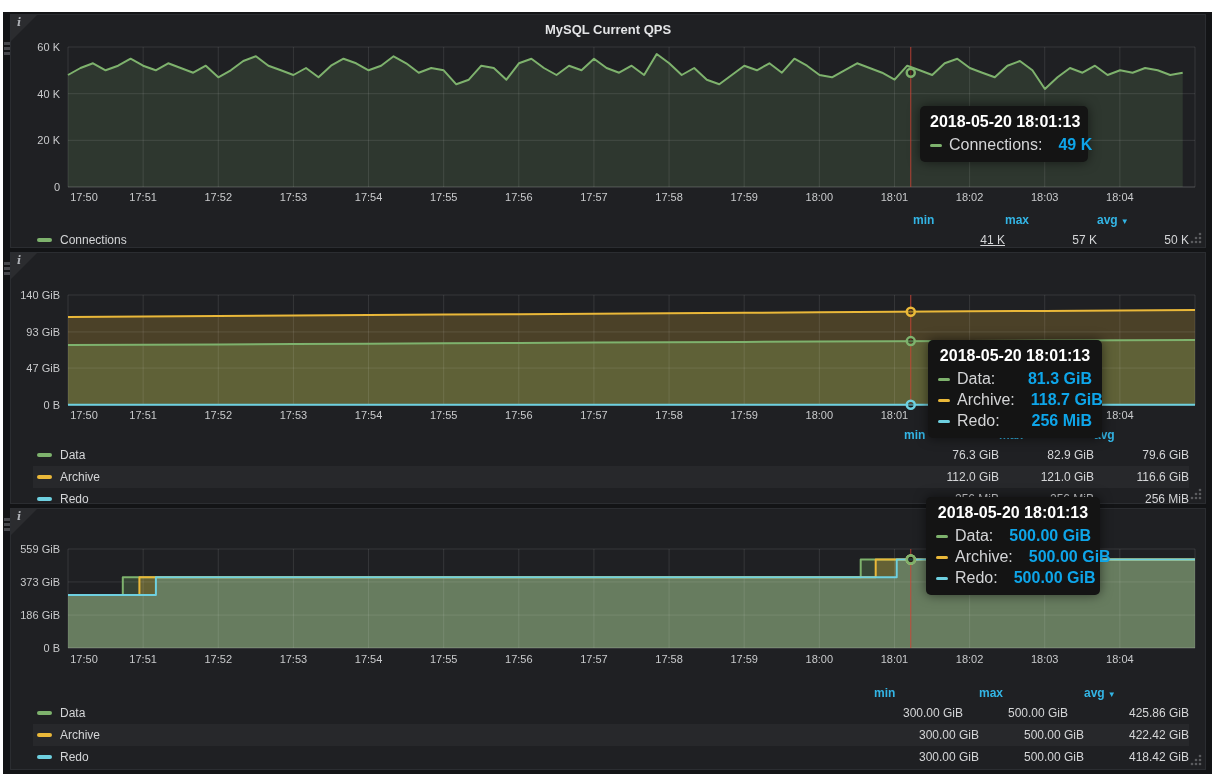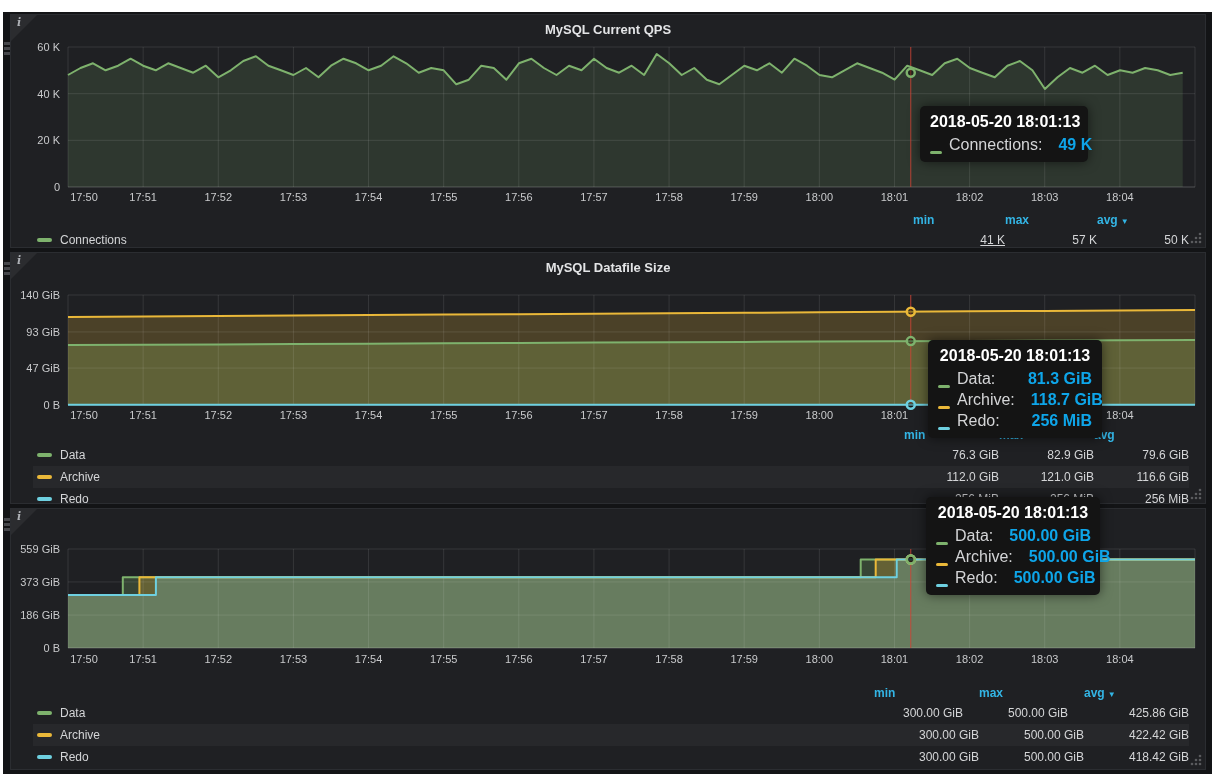--- a/index.html
+++ b/index.html
@@ -43,21 +43,21 @@
   .lrow.stripe{background:rgba(255,255,255,0.04);}
   .dash{width:15px;height:4px;border-radius:2px;margin-right:8px;flex:none;}
   .lname{cursor:pointer;}
   .sp{flex:1;}
   .lval{text-align:right;}
   .tooltip{
     position:absolute;background:#141414;border-radius:5px;padding:7px 10px 8px 10px;
     font-size:16px;color:#d4d5d7;z-index:20;box-shadow:0 0 12px rgba(0,0,0,0.55);
   }
   .tt-title{font-weight:bold;color:#fff;text-align:center;margin-bottom:5px;white-space:nowrap;}
-  .tt-row{display:flex;align-items:flex-end;margin-top:3px;white-space:nowrap;}
+  .tt-row{display:flex;align-items:center;margin-top:3px;white-space:nowrap;}
   .tt-dash{width:12px;height:3px;border-radius:1.5px;margin-right:7px;flex:none;}
   .tt-val{margin-left:auto;padding-left:16px;font-weight:bold;color:#0ea5e9;}
   .resize-handle{position:absolute;right:2px;bottom:2px;width:14px;height:14px;cursor:se-resize;}
   .row-handle{position:absolute;left:1px;width:6px;z-index:4;cursor:grab;}
   .row-handle i{display:block;width:6px;height:3px;background:#47484c;margin:2px 0;}
 </style>
 </head>
 <body>
 
 <div class="dashboard">
@@ -150,21 +150,20 @@
       <circle cx="11" cy="11" r="1.3" fill="#5a5b5e"></circle>
         <circle cx="7" cy="11" r="1.3" fill="#5a5b5e"></circle>
         <circle cx="3" cy="11" r="1.3" fill="#5a5b5e"></circle>
     </svg>
   </section>
 
   <section class="panel" id="panel1">
     <div class="corner-info">
         <span>i</span>
       </div>
-    <h2 class="panel-title">MySQL Datafile Size</h2>
     <svg class="chart-svg" id="chart1" width="1194" height="140" style="top: 36px;">
         <path d="M57.0,116 L57.0,56.1 L132.1,55.7 L207.3,55.4 L282.4,55.0 L357.5,54.7 L432.7,54.3 L507.8,54.0 L582.9,53.6 L658.1,53.3 L733.2,52.9 L808.3,52.6 L883.5,52.2 L958.6,51.9 L1033.7,51.6 L1108.9,51.2 L1184.0,50.9 L1184.0,116 Z" fill="#7EB26D" fill-opacity="0.28" stroke="none"></path>
         <path d="M57.0,116 L57.0,28.0 L132.1,27.5 L207.3,27.1 L282.4,26.6 L357.5,26.1 L432.7,25.6 L507.8,25.2 L582.9,24.7 L658.1,24.2 L733.2,23.8 L808.3,23.3 L883.5,22.8 L958.6,22.3 L1033.7,21.9 L1108.9,21.4 L1184.0,20.9 L1184.0,116 Z" fill="#EAB839" fill-opacity="0.22" stroke="none"></path>
         <path d="M57.0,116 L57.0,115.8 L132.1,115.8 L207.3,115.8 L282.4,115.8 L357.5,115.8 L432.7,115.8 L507.8,115.8 L582.9,115.8 L658.1,115.8 L733.2,115.8 L808.3,115.8 L883.5,115.8 L958.6,115.8 L1033.7,115.8 L1108.9,115.8 L1184.0,115.8 L1184.0,116 Z" fill="#6ED0E0" fill-opacity="0.4" stroke="none"></path>
         <line x1="57" y1="6" x2="57" y2="116" stroke="rgba(255,255,255,0.10)" stroke-width="1"></line>
         <line x1="132.13333333333333" y1="6" x2="132.13333333333333" y2="116" stroke="rgba(255,255,255,0.10)" stroke-width="1"></line>
         <line x1="207.26666666666665" y1="6" x2="207.26666666666665" y2="116" stroke="rgba(255,255,255,0.10)" stroke-width="1"></line>
         <line x1="282.4" y1="6" x2="282.4" y2="116" stroke="rgba(255,255,255,0.10)" stroke-width="1"></line>
         <line x1="357.5333333333333" y1="6" x2="357.5333333333333" y2="116" stroke="rgba(255,255,255,0.10)" stroke-width="1"></line>
         <line x1="432.66666666666663" y1="6" x2="432.66666666666663" y2="116" stroke="rgba(255,255,255,0.10)" stroke-width="1"></line>

